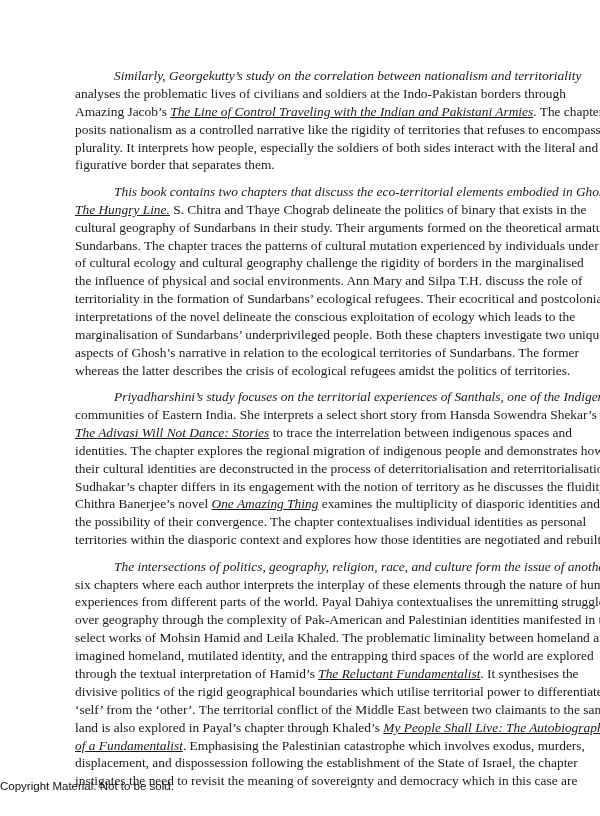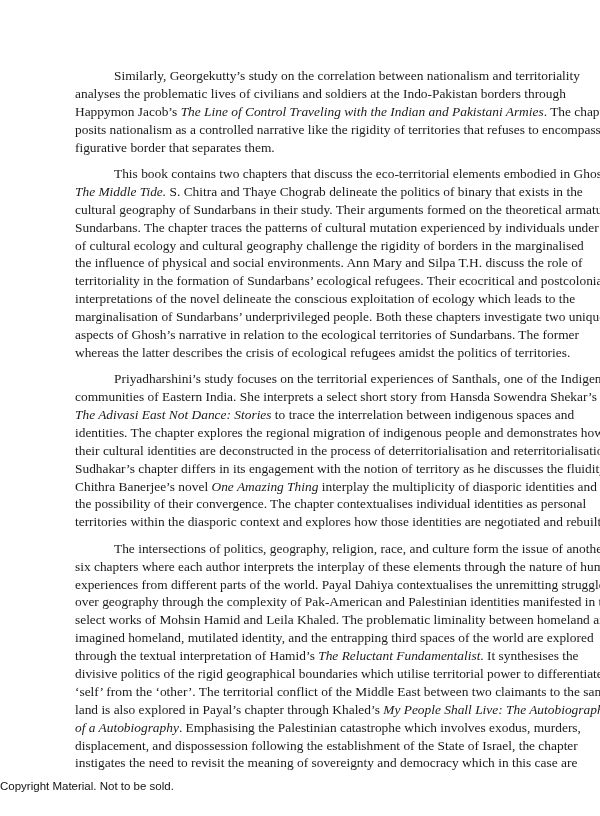--- a/index.html
+++ b/index.html
@@ -7,71 +7,72 @@
   .page {
     position: absolute; left: 75px; top: 67px; width: 451px;
     font-family: "Liberation Serif", serif; font-size: 13.4px; line-height: 17.9px; color: #1a1a1a;
   }
   .para { margin: 0 0 8.5px 0; }
   .line {
     display: block; text-align: justify; text-align-last: justify;
     white-space: nowrap; height: 17.9px;
   }
   .line.last { text-align-last: left; font-family: Liberation Serif, serif; }
-  .line.indent { padding-left: 39px; }
-  .line i { font-style: italic; }
+  .line.indent { padding-left: 39px; font-style: italic; }
+  .line i { font-style: italic; text-decoration: underline; }
   .footer {
     position: absolute; left: 0; right: 0; top: 780px; 
     font-family: "Liberation Sans", sans-serif; font-size: 11.5px; color: #111;
   }
 </style>
 </head>
 <body>
 
 <div class="page" id="page">
     <div class="para">
       <span class="line indent"><span>Similarly, Georgekutty’s study on the correlation between nationalism and territoriality</span></span>
       <span class="line"><span>analyses the problematic lives of civilians and soldiers at the Indo-Pakistan borders through</span></span>
-      <span class="line"><span>Happymon Jacob’s </span><i>The Line of Control Traveling with the Indian and Pakistani Armies</i><span>. The chapter</span></span>
+      <span class="line"><span>Amazing Jacob’s </span><i>The Line of Control Traveling with the Indian and Pakistani Armies</i><span>. The chapter</span></span>
       <span class="line"><span>posits nationalism as a controlled narrative like the rigidity of territories that refuses to encompass</span></span>
+      <span class="line"><span>plurality. It interprets how people, especially the soldiers of both sides interact with the literal and</span></span>
       <span class="line last"><span>figurative border that separates them.</span></span>
     </div>
     <div class="para">
       <span class="line indent"><span>This book contains two chapters that discuss the eco-territorial elements embodied in Ghosh’s</span></span>
-      <span class="line"><i>The Middle Tide.</i><span> S. Chitra and Thaye Chograb delineate the politics of binary that exists in the</span></span>
+      <span class="line"><i>The Hungry Line.</i><span> S. Chitra and Thaye Chograb delineate the politics of binary that exists in the</span></span>
       <span class="line"><span>cultural geography of Sundarbans in their study. Their arguments formed on the theoretical armatures</span></span>
       <span class="line"><span>Sundarbans. The chapter traces the patterns of cultural mutation experienced by individuals under</span></span>
       <span class="line"><span>of cultural ecology and cultural geography challenge the rigidity of borders in the marginalised</span></span>
       <span class="line"><span>the influence of physical and social environments. Ann Mary and Silpa T.H. discuss the role of</span></span>
       <span class="line"><span>territoriality in the formation of Sundarbans’ ecological refugees. Their ecocritical and postcolonial</span></span>
       <span class="line"><span>interpretations of the novel delineate the conscious exploitation of ecology which leads to the</span></span>
       <span class="line"><span>marginalisation of Sundarbans’ underprivileged people. Both these chapters investigate two unique</span></span>
       <span class="line"><span>aspects of Ghosh’s narrative in relation to the ecological territories of Sundarbans. The former</span></span>
       <span class="line last"><span>whereas the latter describes the crisis of ecological refugees amidst the politics of territories.</span></span>
     </div>
     <div class="para">
       <span class="line indent"><span>Priyadharshini’s study focuses on the territorial experiences of Santhals, one of the Indigenous</span></span>
       <span class="line"><span>communities of Eastern India. She interprets a select short story from Hansda Sowendra Shekar’s</span></span>
-      <span class="line"><i>The Adivasi East Not Dance: Stories</i><span> to trace the interrelation between indigenous spaces and</span></span>
+      <span class="line"><i>The Adivasi Will Not Dance: Stories</i><span> to trace the interrelation between indigenous spaces and</span></span>
       <span class="line"><span>identities. The chapter explores the regional migration of indigenous people and demonstrates how</span></span>
       <span class="line"><span>their cultural identities are deconstructed in the process of deterritorialisation and reterritorialisation.</span></span>
       <span class="line"><span>Sudhakar’s chapter differs in its engagement with the notion of territory as he discusses the fluidity</span></span>
-      <span class="line"><span>Chithra Banerjee’s novel </span><i>One Amazing Thing</i><span> interplay the multiplicity of diasporic identities and</span></span>
+      <span class="line"><span>Chithra Banerjee’s novel </span><i>One Amazing Thing</i><span> examines the multiplicity of diasporic identities and</span></span>
       <span class="line"><span>the possibility of their convergence. The chapter contextualises individual identities as personal</span></span>
       <span class="line last"><span>territories within the diasporic context and explores how those identities are negotiated and rebuilt.</span></span>
     </div>
     <div class="para">
       <span class="line indent"><span>The intersections of politics, geography, religion, race, and culture form the issue of another</span></span>
       <span class="line"><span>six chapters where each author interprets the interplay of these elements through the nature of human</span></span>
       <span class="line"><span>experiences from different parts of the world. Payal Dahiya contextualises the unremitting struggle</span></span>
       <span class="line"><span>over geography through the complexity of Pak-American and Palestinian identities manifested in the</span></span>
       <span class="line"><span>select works of Mohsin Hamid and Leila Khaled. The problematic liminality between homeland and</span></span>
       <span class="line"><span>imagined homeland, mutilated identity, and the entrapping third spaces of the world are explored</span></span>
       <span class="line"><span>through the textual interpretation of Hamid’s </span><i>The Reluctant Fundamentalist</i><span>. It synthesises the</span></span>
       <span class="line"><span>divisive politics of the rigid geographical boundaries which utilise territorial power to differentiate</span></span>
       <span class="line"><span>‘self’ from the ‘other’. The territorial conflict of the Middle East between two claimants to the same</span></span>
       <span class="line"><span>land is also explored in Payal’s chapter through Khaled’s </span><i>My People Shall Live: The Autobiography</i></span>
-      <span class="line"><i>of a Autobiography</i><span>. Emphasising the Palestinian catastrophe which involves exodus, murders,</span></span>
+      <span class="line"><i>of a Fundamentalist</i><span>. Emphasising the Palestinian catastrophe which involves exodus, murders,</span></span>
       <span class="line"><span>displacement, and dispossession following the establishment of the State of Israel, the chapter</span></span>
       <span class="line"><span>instigates the need to revisit the meaning of sovereignty and democracy which in this case are</span></span>
     </div>
   </div>
 <div class="footer">Copyright Material. Not to be sold.</div>
 
 </body></html>

